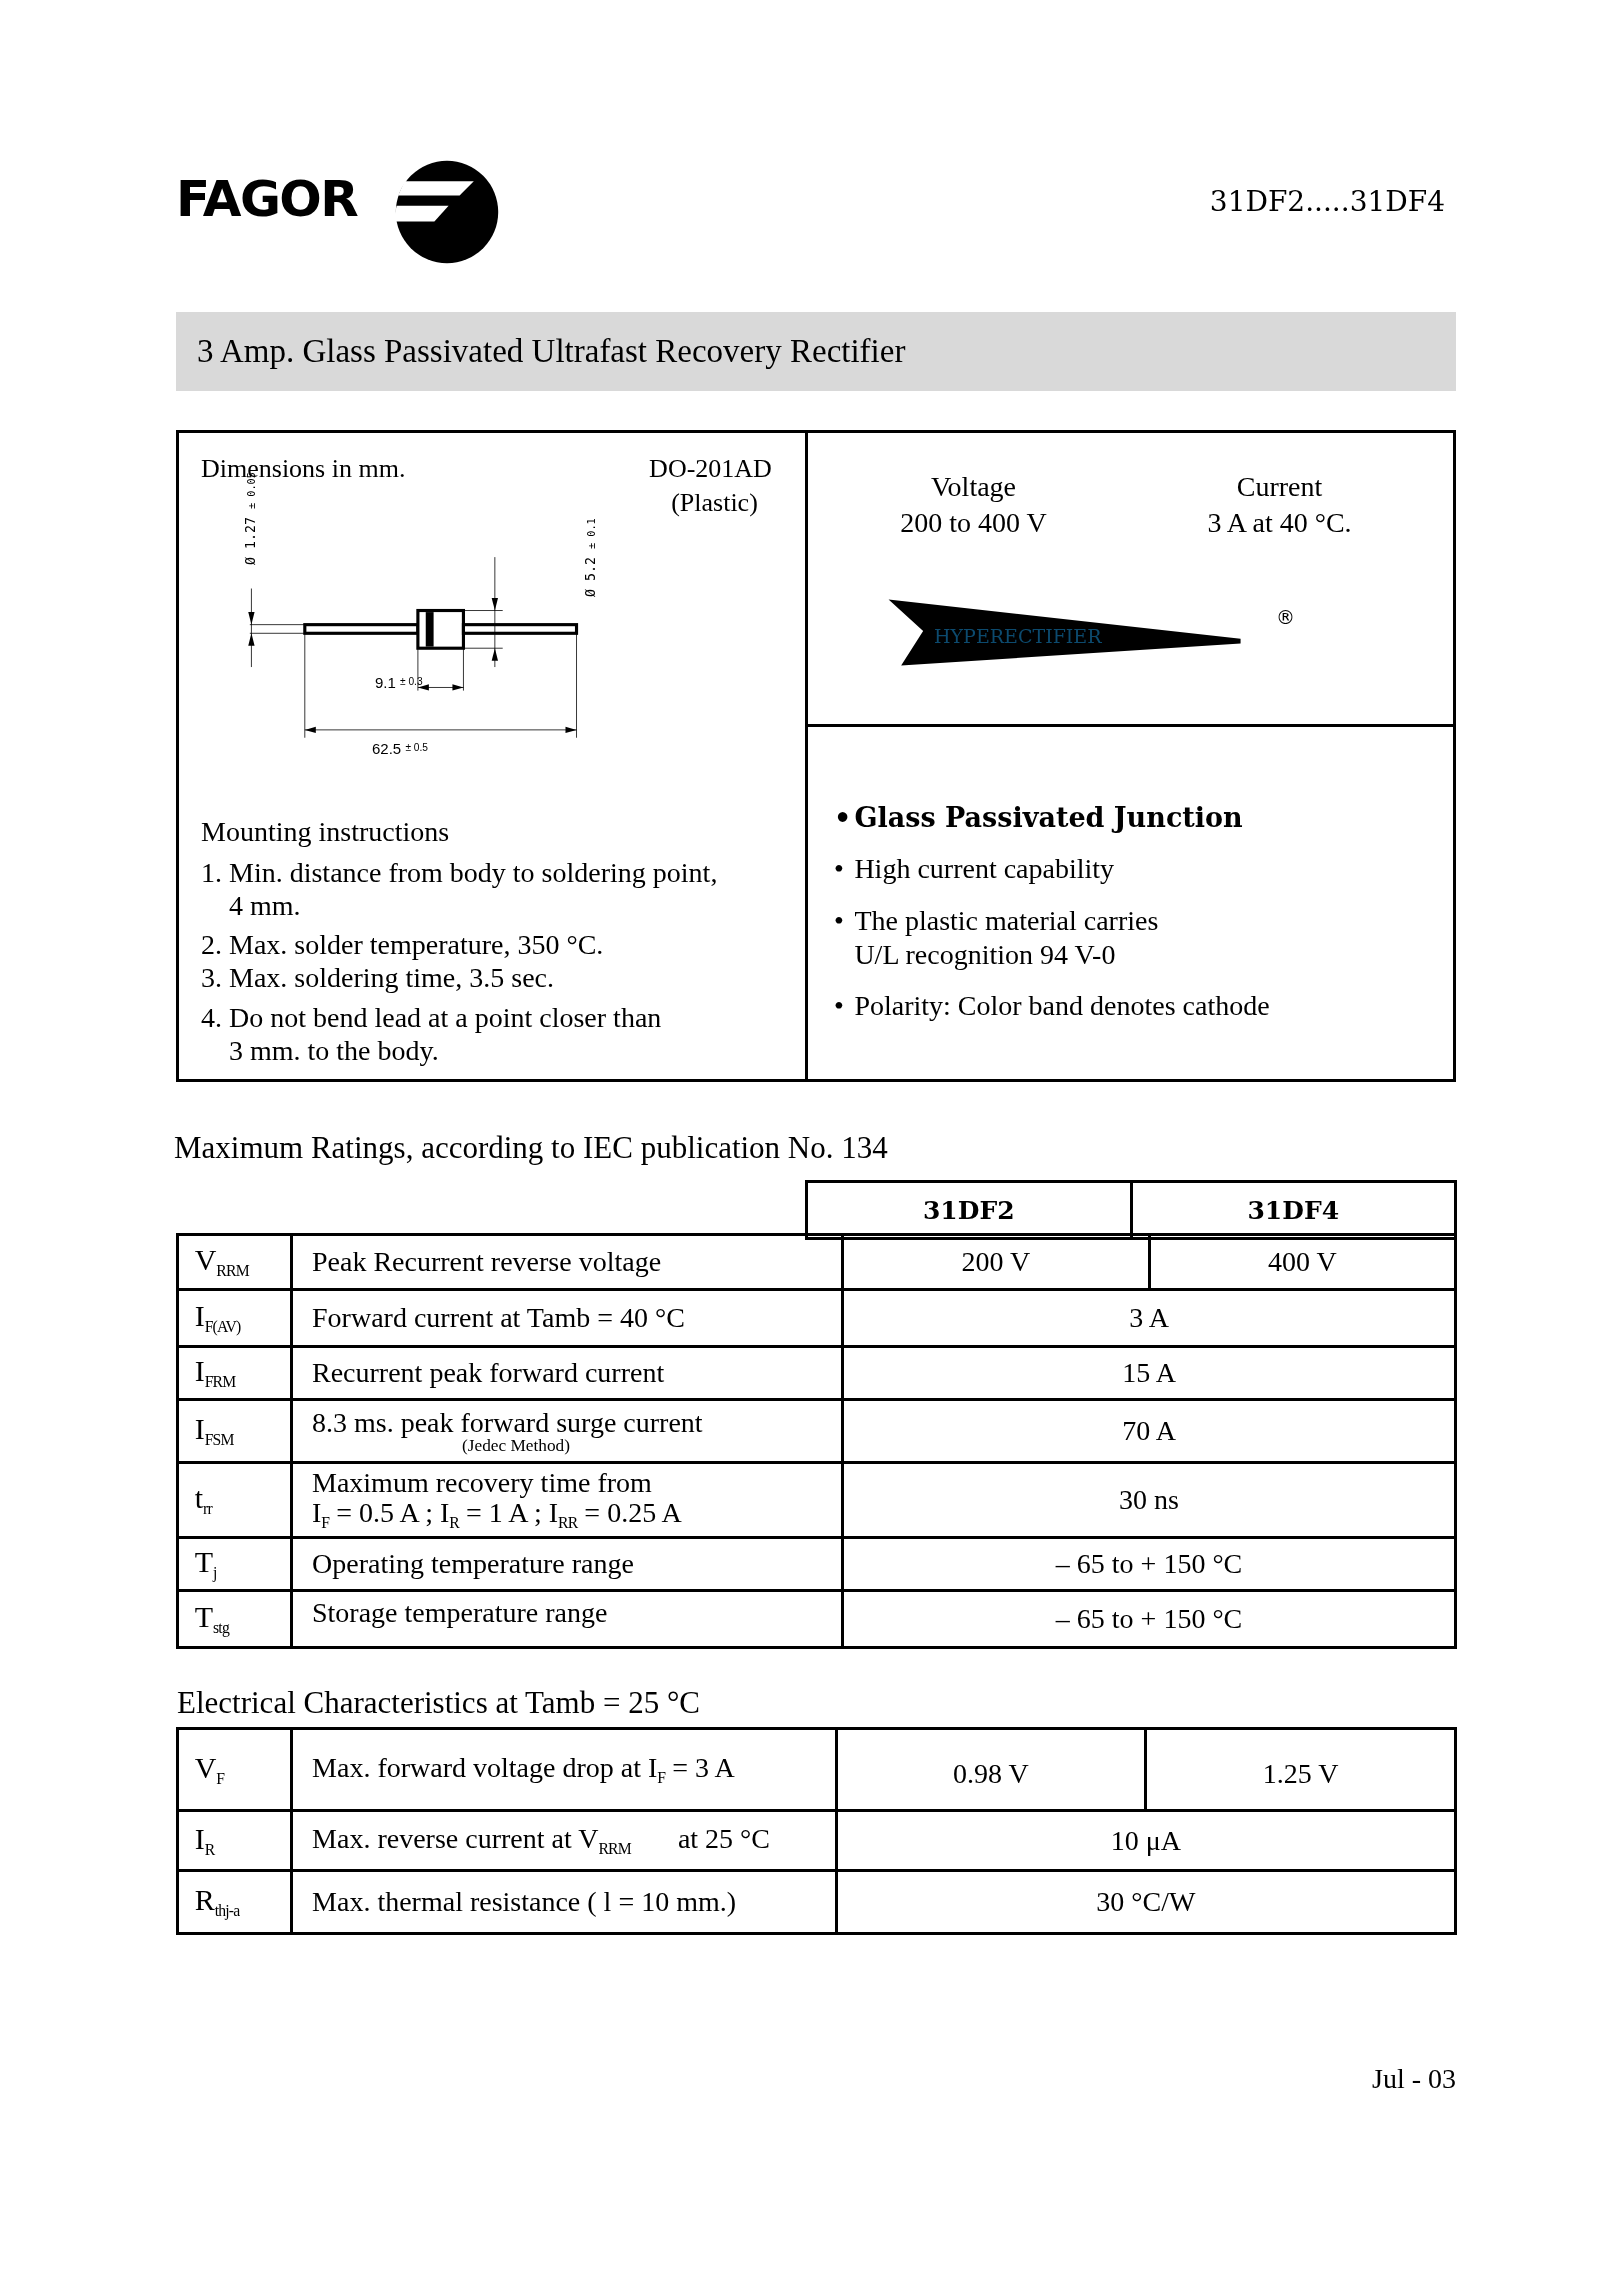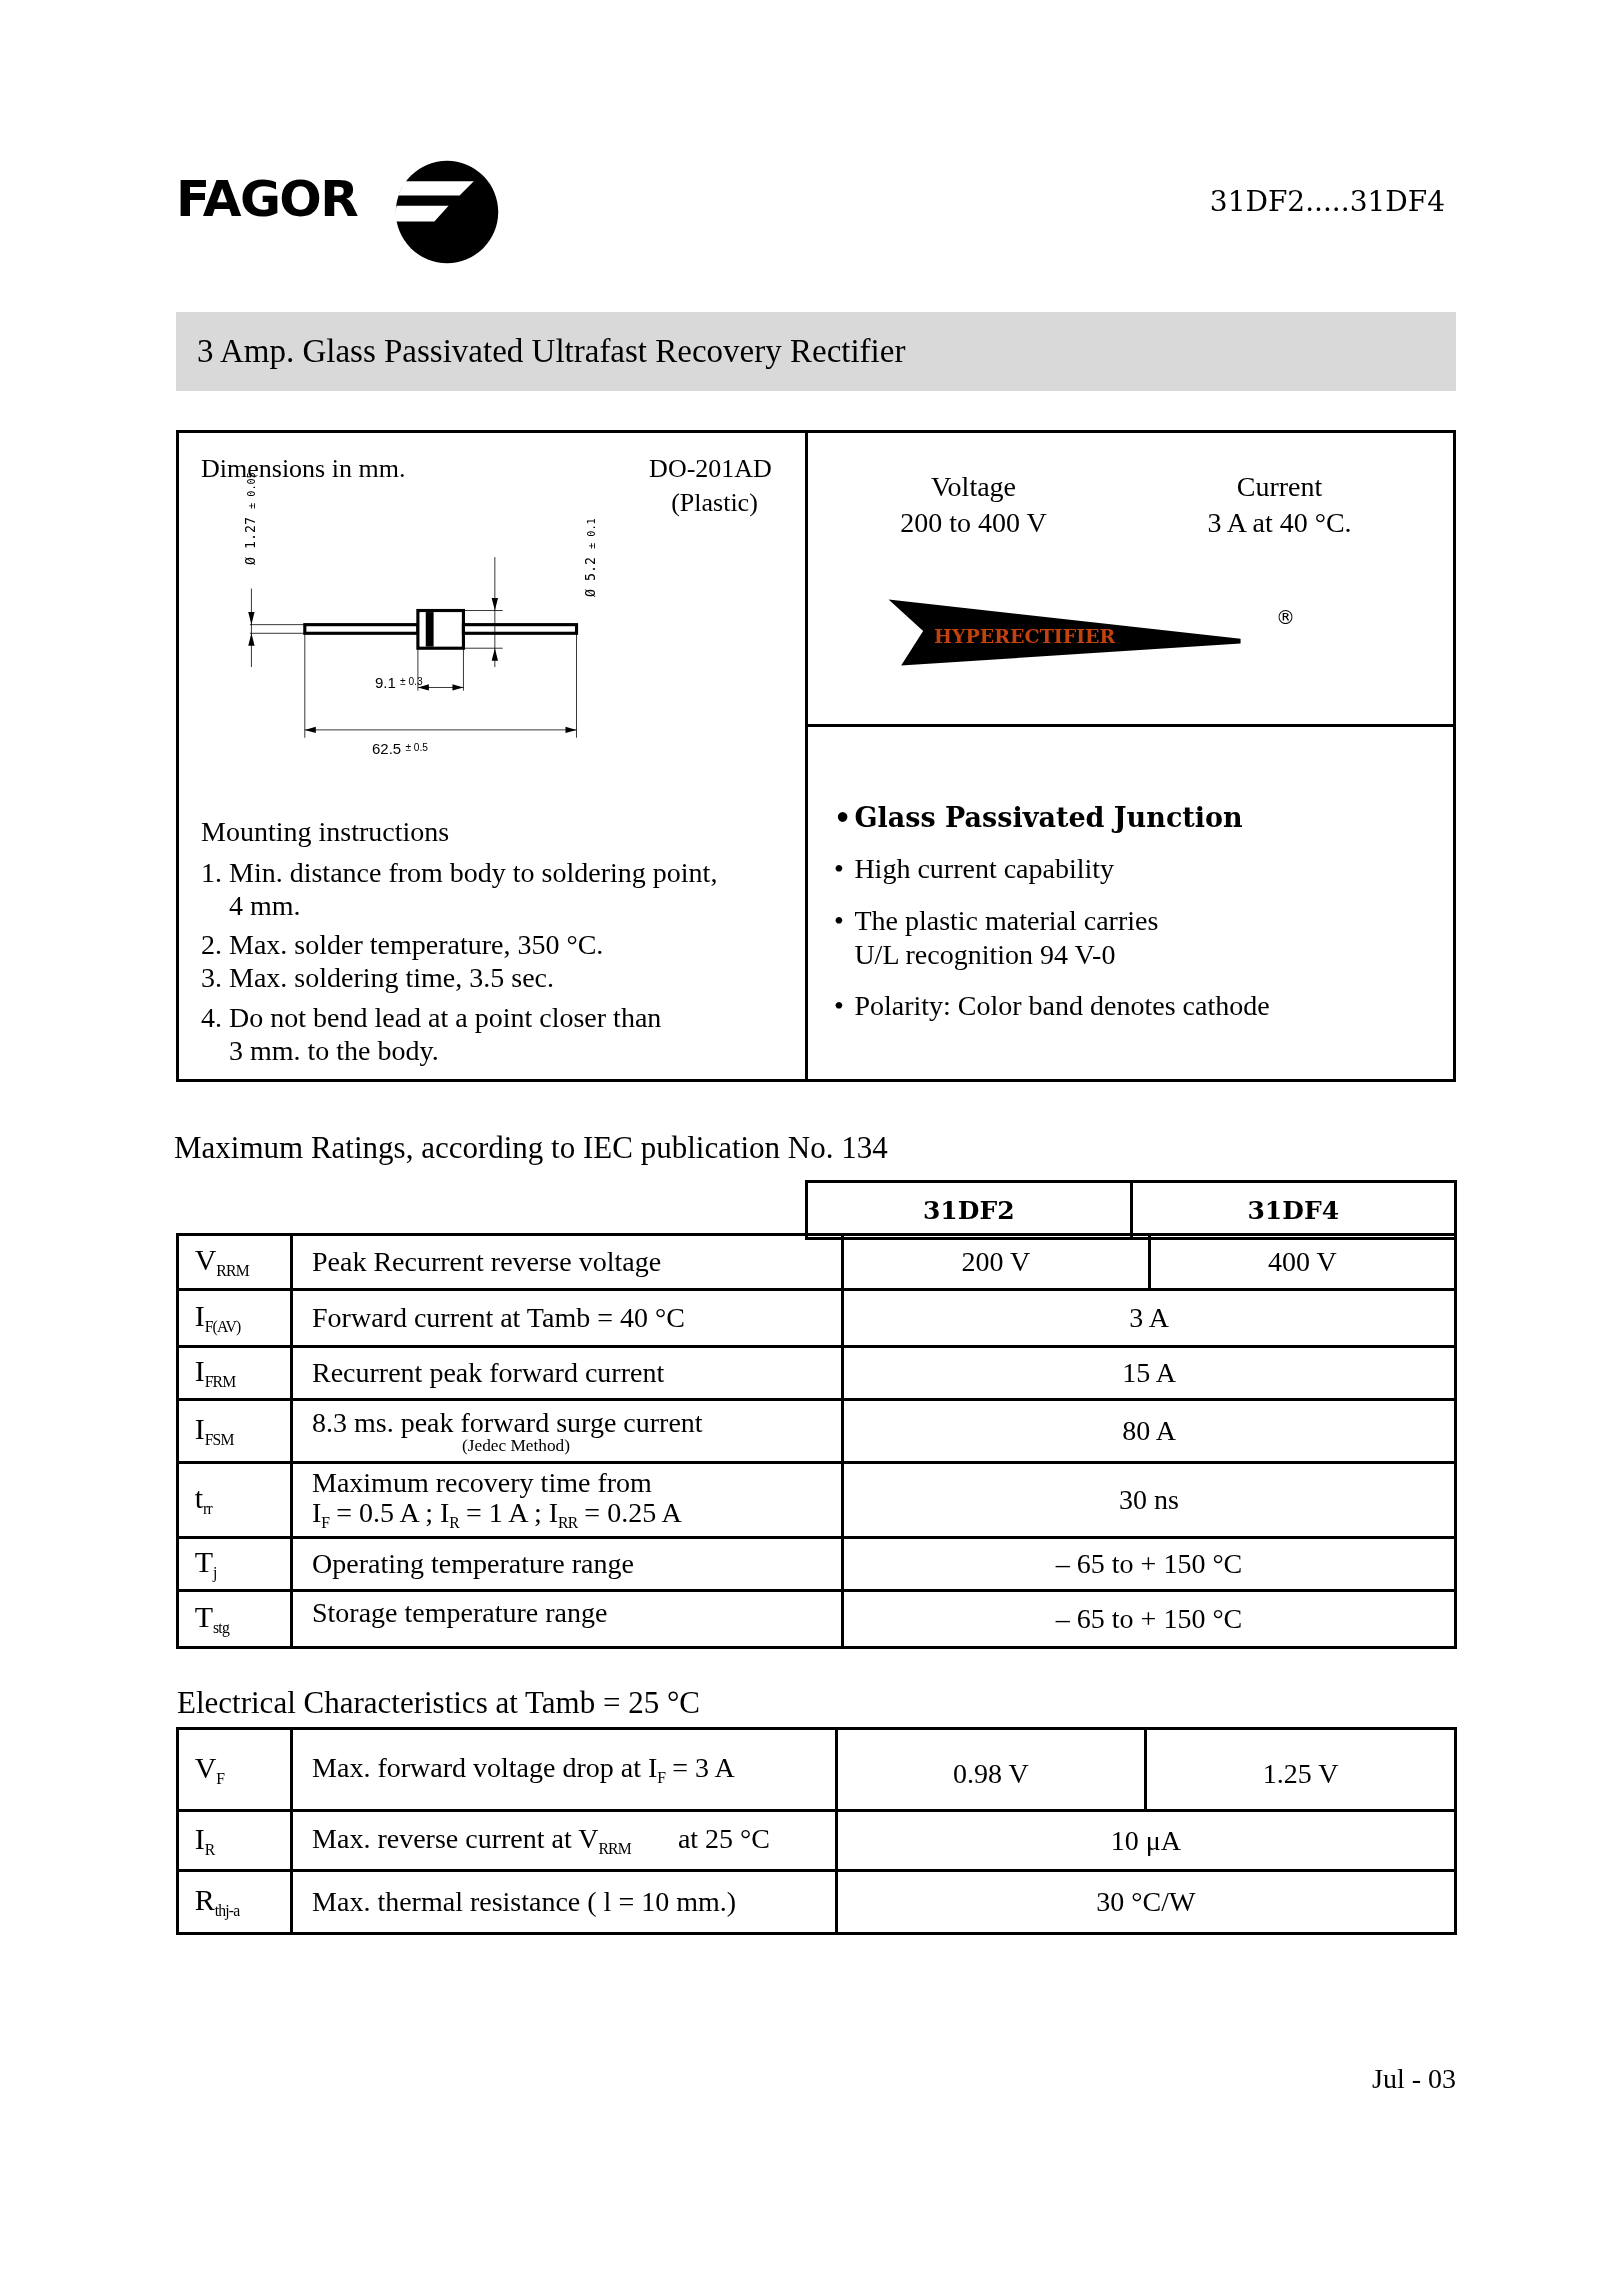--- a/index.html
+++ b/index.html
@@ -106,21 +106,21 @@
   <span style="font-size:10.2px; vertical-align:3.1px;">± 0.5</span>
 </div>
 
 <div class="abs t34 center" style="left:848px; top:471px; width:251px;">Voltage</div>
 <div class="abs t34 center" style="left:848px; top:507px; width:251px;">200 to 400 V</div>
 <div class="abs t34 center" style="left:1154px; top:471px; width:251px;">Current</div>
 <div class="abs t34 center" style="left:1154px; top:507px; width:251px;">3 A at 40 °C.</div>
 <svg class="abs" style="left:887px; top:593px;" width="440" height="79" viewBox="0 0 560 100">
   <polygon points="2,8 450,58 450,64 18,92 46,48" fill="#000"></polygon>
 </svg>
-<div class="abs" style="left:934px; top:625px; color:#c2410c; font-family:'DejaVu Serif',serif; font-weight:bold; font-size:19px; letter-spacing:0px;">HYPERECTIFIER</div>
+<div class="abs" style="left:934px; top:625px; color:#0c4a6e; font-family:'DejaVu Serif',serif; font-weight:normal; font-size:19px; letter-spacing:0px;">HYPERECTIFIER</div>
 <div class="abs" style="left:1276px; top:606px; font-family:'DejaVu Sans',sans-serif; font-size:19px;">®</div>
 
 <div class="abs t34" style="left:201px; top:816px;">Mounting instructions</div>
 <div class="abs t34 mount-list" style="left:201px; top:856px; line-height:33px;">
   <div style="margin:0;">1. Min. distance from body to soldering point,</div>
   <div style="margin:0 0 6.3px 28px;">4 mm.</div>
   <div style="margin:0;">2. Max. solder temperature, 350 °C.</div>
   <div style="margin:0 0 6.3px 0;">3. Max. soldering time, 3.5 sec.</div>
   <div style="margin:0;">4. Do not bend lead at a point closer than</div>
   <div style="margin:0 0 0 28px;">3 mm. to the body.</div>
@@ -164,21 +164,21 @@
     <td class="sym"><span>I</span><sub>FRM</sub></td>
     <td class="desc">Recurrent peak forward current</td>
     <td class="val" colspan="2">15 A</td>
   </tr>
   <tr style="height:63px;">
     <td class="sym"><span>I</span><sub>FSM</sub></td>
     <td class="desc">
       <span style="display:block; line-height:1.05;">8.3 ms. peak forward surge current</span>
       <span class="small" style="width:408px;">(Jedec Method)</span>
     </td>
-    <td class="val" colspan="2">80 A</td>
+    <td class="val" colspan="2">70 A</td>
   </tr>
   <tr style="height:75px;">
     <td class="sym"><span>t</span><sub>rr</sub></td>
     <td class="desc" style="line-height:1.05;">
       <span style="display:block;">Maximum recovery time from</span>
       <span><span>I</span><sub>F</sub><span> = 0.5 A  ;  I</span><sub>R</sub><span> = 1 A  ;  I</span><sub>RR</sub><span> = 0.25 A</span></span>
     </td>
     <td class="val" colspan="2">30 ns</td>
   </tr>
   <tr style="height:53px;">

